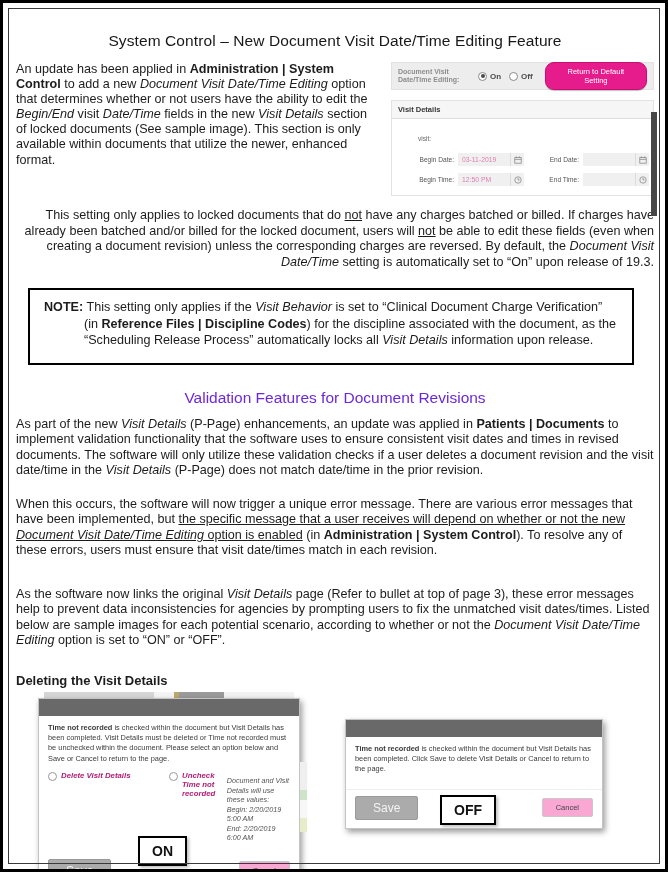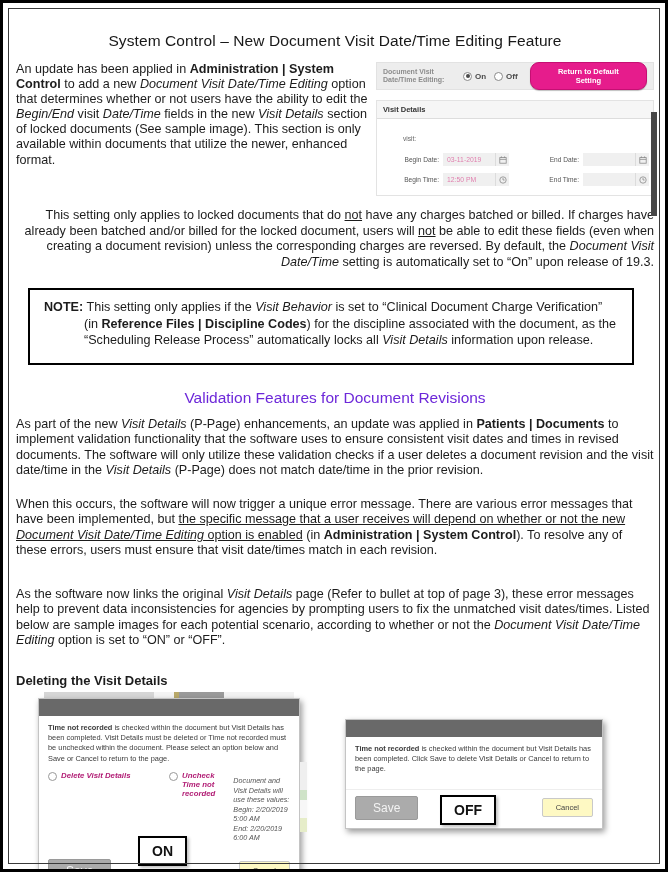--- a/index.html
+++ b/index.html
@@ -14,33 +14,33 @@
   .doc-title{text-align:center;font-size:15.5px;color:#181818;margin-top:8px;letter-spacing:.1px;}
   .doc-h2{text-align:center;font-size:15.5px;color:#6d28d9;margin-top:24px;}
   .doc-h3{font-size:13px;font-weight:700;margin-top:24px;}
 
   .para{font-size:12.6px;line-height:15.5px;color:#1c1c1c;}
   .s-b{font-weight:700;}
   .s-i{font-style:italic;}
   .s-u{text-decoration:underline;}
   .s-iu{font-style:italic;text-decoration:underline;}
 
-  .top-section{display:flex;margin-top:12px;min-height:132px;}
+  .top-section{display:flex;margin-top:12px;min-height:132px;gap:15px;}
   .top-text{width:352px;line-height:15.1px;}
   .shot-settings{flex:1;margin-left:8px;position:relative;}
 
   
   .set-bar{background:#ededed;border:1px solid #e2e2e2;height:26px;display:flex;align-items:center;padding:0 6px;}
   .set-label{width:72px;font-size:7px;font-weight:700;color:#8c8c8c;line-height:1.15;}
   .radio-group{display:flex;align-items:center;margin-left:8px;}
   .radio{width:7px;height:7px;border:1px solid #8a8a8a;border-radius:50%;background:#fff;display:inline-block;position:relative;}
   .radio.checked::after{content:"";position:absolute;inset:1.5px;background:#4a4a4a;border-radius:50%;}
   .radio-lbl{font-size:8px;font-weight:700;color:#4a4a4a;margin:0 8px 0 3px;}
   .pink-btn{flex:1;margin-left:4px;background:#e61c8c;border:1px solid #c50f73;border-radius:9px;color:#fff;
-    font-size:7.5px;font-weight:700;text-align:center;padding:4px 16px;box-shadow:0 1px 1px rgba(0,0,0,.25);cursor:pointer;}
+    font-size:7.5px;font-weight:400;text-align:center;padding:4px 16px;box-shadow:0 1px 1px rgba(0,0,0,.25);cursor:pointer;}
 
   .vd-panel{margin-top:10px;border:1px solid #e3e3e3;background:#fff;}
   .vd-header{background:#f6f6f6;border-bottom:1px solid #ddd;font-size:7.5px;font-weight:700;color:#333;padding:4px 6px;}
   .vd-body{position:relative;height:76px;font-size:6.6px;color:#666;}
   .vd-visit{position:absolute;left:26px;top:16px;}
   .vd-row{position:absolute;left:0;right:4px;display:flex;align-items:center;}
   .vd-row.r1{top:34px;} .vd-row.r2{top:54px;}
   .vd-lbl{width:62px;text-align:right;margin-right:4px;color:#555;}
   .vd-lbl.end{width:40px;}
   .vd-input{display:flex;align-items:center;background:#f0f0f0;height:13px;width:66px;}
@@ -64,21 +64,21 @@
   .dlg{position:relative;background:#fff;border:1px solid #c4c4c4;box-shadow:2px 3px 6px rgba(0,0,0,.40);}
   .dlg-head{height:17px;background:#696969;}
   .dlg-body{padding:7px 9px 0 9px;font-size:7.4px;line-height:10.4px;color:#3a3a3a;}
   .dlg-options{display:flex;margin:7px 9px 0 9px;}
   .dlg-option{display:flex;align-items:flex-start;width:50%;}
   .o-radio{width:7px;height:7px;border:1px solid #999;border-radius:50%;background:#fff;display:inline-block;margin:1px 4px 0 0;flex:none;}
   .o-label{font-size:7.8px;font-weight:700;color:#b11c74;font-style:italic;}
   .o-values{font-size:7.2px;line-height:9.5px;color:#555;font-style:italic;margin-top:5px;}
   .dlg-foot{display:flex;justify-content:space-between;align-items:center;padding:6px 9px 8px 9px;margin-top:10px;}
   .btn-save{background:#ababab;border:1px solid #9a9a9a;color:#f3f3f3;font-size:12px;padding:4px 17px;border-radius:2px;cursor:pointer;}
-  .btn-cancel{background:#fef9c3;border:1px solid #c9c9c9;color:#444;font-size:7.5px;padding:4px 13px;border-radius:2px;cursor:pointer;}
+  .btn-cancel{background:#f9a8d4;border:1px solid #c9c9c9;color:#444;font-size:7.5px;padding:4px 13px;border-radius:2px;cursor:pointer;}
   .dlg-off .dlg-foot{margin-top:6px;border-top:1px solid #eee;}
 
   .tag-box{position:absolute;background:#fff;border:2px solid #000;font-weight:700;font-size:14px;color:#111;
     padding:5px 12px;box-shadow:2px 2px 3px rgba(0,0,0,.25);z-index:5;}
   .tag-on{left:100px;top:144px;}
   .tag-off{left:95px;top:76px;}
 </style>
 </head>
 <body>
 
@@ -190,21 +190,21 @@
         <div class="dlg-options">
           <div class="dlg-option">
             <span class="o-radio"></span>
             <span class="o-label">Delete Visit Details</span>
           </div>
           <div class="dlg-option" style="flex-direction:row;justify-content:space-between;">
             <div style="display:flex;align-items:flex-start;">
               <span class="o-radio"></span>
               <span class="o-label">Uncheck Time not recorded</span>
             </div>
-            <div class="o-values" style="margin-left:18px;">
+            <div class="o-values" style="margin-left:11px;">
               <div>Document and Visit Details will use these values:</div>
               <div>Begin: 2/20/2019 5:00 AM</div>
               <div>End: 2/20/2019 6:00 AM</div>
             </div>
           </div>
         </div>
         <div class="dlg-foot">
           <button class="btn-save">Save</button>
           <button class="btn-cancel">Cancel</button>
         </div>

